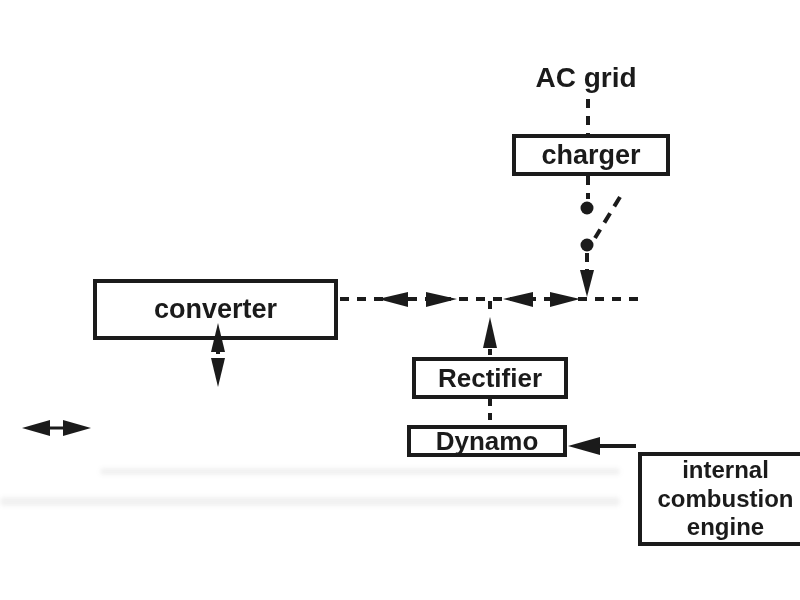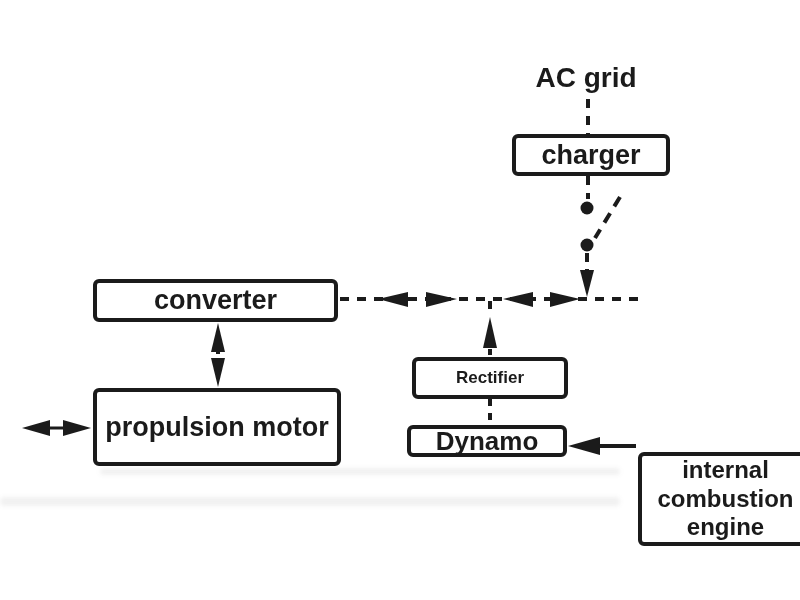--- a/index.html
+++ b/index.html
@@ -5,21 +5,21 @@
   :root { --ink:#1b1b1b; --paper:#ffffff; }
   html,body { margin:0; padding:0; background:#888; }
   .canvas {
     position:relative; width:800px; height:600px; margin:0 auto;
     background:var(--paper);
     font-family:"Liberation Sans", sans-serif;
     overflow:hidden;
   }
   .node {
     position:absolute; box-sizing:border-box;
-    border:4px solid var(--ink); border-radius:6px;
+    border:4px solid var(--ink); border-radius:0;
     background:var(--paper); color:var(--ink);
     display:flex; align-items:center; justify-content:center;
     font-weight:bold; text-align:center; line-height:1.19;
   }
   .floating-label {
     position:absolute; color:var(--ink); font-weight:bold;
     text-align:center;
   }
   .connector-layer {
     position:absolute; left:0; top:0; width:800px; height:600px;
@@ -35,40 +35,37 @@
 <body>
 
 <div class="canvas">
 
   <div class="floating-label" style="left:518px; top:62px; width:136px; font-size:28px;">AC grid</div>
 
   <div class="node" style="left:512px; top:134px; width:158px; height:42px; font-size:27px;">
     <span>charger</span>
   </div>
 
-  <div class="node" style="left:93px; top:279px; width:245px; height:43px; font-size:27px;">
+  <div class="node" style="left:93px; top:279px; width:245px; height:61px; font-size:27px;">
     <span>converter</span>
   </div>
 
 
-  <div class="node" style="left:412px; top:357px; width:156px; height:42px; font-size:17px;text-align:right;">
+  <div class="node" style="left:412px; top:357px; width:156px; height:42px; font-size:26px;text-align:right;">
     <span>Rectifier</span>
   </div>
 
   <div class="node" style="left:407px; top:425px; width:160px; height:32px; font-size:26px;">
     <span>Dynamo</span>
   </div>
 
   <div class="node" style="left:638px; top:404px; width:175px; height:94px; font-size:24px; padding:0 12px;margin-top:48px;">
     <span>internal combustion engine</span>
   </div>
 
-  <div class="node" style="left:93px; top:388px; width:248px; height:78px; font-size:27px;">
-    <span>propulsion motor</span>
-  </div>
 
   <svg class="connector-layer" viewBox="0 0 800 600">
     <g stroke="#1b1b1b" fill="#1b1b1b">
 
       <line x1="588" y1="99" x2="588" y2="134" stroke-width="4" stroke-dasharray="9 8"></line>
 
       <line x1="588" y1="176" x2="588" y2="199" stroke-width="4" stroke-dasharray="9 8"></line>
       <circle cx="587" cy="208" r="6.5" stroke="none"></circle>
       <line x1="620" y1="197" x2="595" y2="238" stroke-width="4" stroke-dasharray="11 8"></line>
       <circle cx="587" cy="245" r="6.5" stroke="none"></circle>

